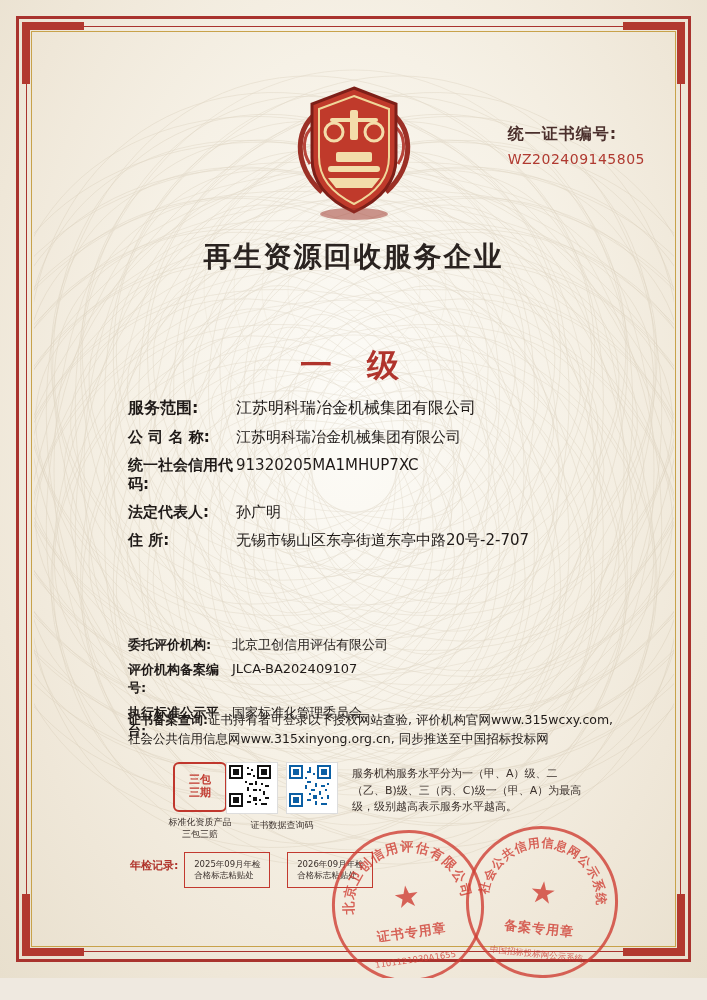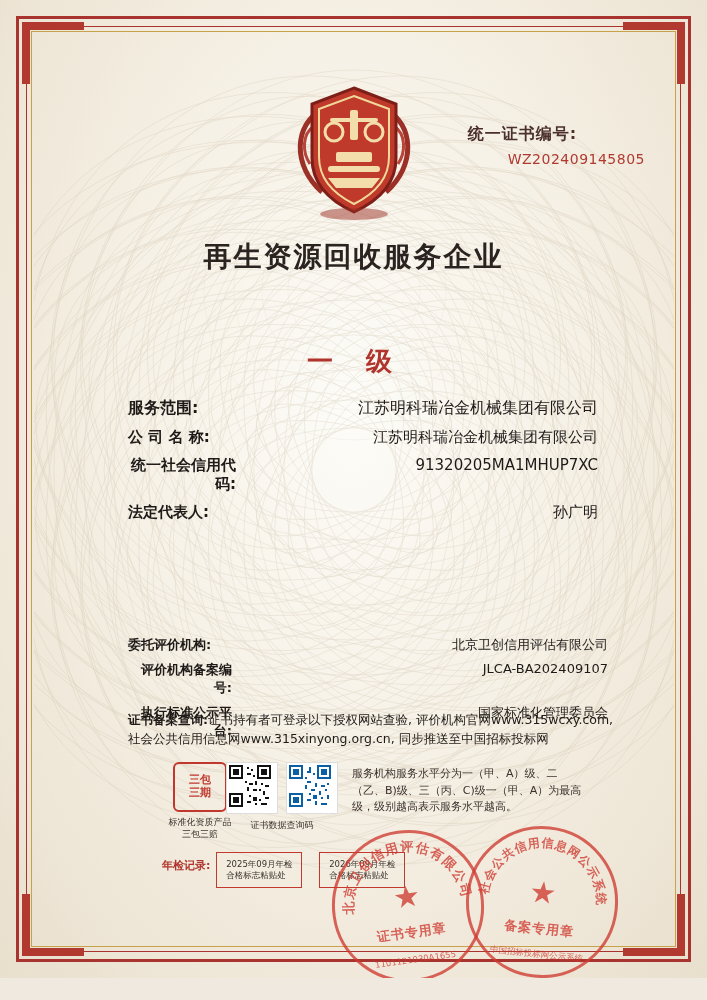--- a/index.html
+++ b/index.html
@@ -55,48 +55,48 @@
     width:140px;height:150px;
   }
   .emblem svg{width:100%;height:100%;}
 
   
   .certno{
     position:absolute;right:62px;top:124px;text-align:left;
     color:#a2302b;
   }
   .certno .lbl{font-size:16px;font-weight:bold;letter-spacing:1px;color:#4a2f2c;}
-  .certno .val{font-size:14px;margin-top:6px;color:#b03a31;letter-spacing:.5px;margin-left:40px;}
+  .certno .val{font-size:14px;margin-top:6px;color:#b03a31;letter-spacing:.5px;}
 
   
   .t1{
     position:absolute;left:0;right:0;top:238px;text-align:center;
     font-size:28px;font-weight:bold;color:#2a2320;letter-spacing:2px;
   }
   .t2{
     position:absolute;left:0;right:0;top:282px;text-align:center;
     font-size:40px;font-weight:bold;color:#1f1a18;letter-spacing:14px;
     text-indent:14px;
   }
   .t2 .sub{
     font-size:20px;letter-spacing:0;font-weight:bold;color:#2a2320;
     margin-left:-4px;
   }
   .t3{
     position:absolute;left:0;right:8px;top:344px;text-align:center;
-    font-size:26px;font-weight:bold;color:#b0342c;letter-spacing:12px;
+    font-size:32px;font-weight:bold;color:#b0342c;letter-spacing:12px;
     text-indent:12px;
   }
 
   
   .fields{
     position:absolute;left:128px;top:398px;width:470px;
     color:#1f1a18;
   }
-  .row{display:flex;align-items:flex-start;margin-bottom:9px;text-align:right;}
+  .row{display:flex;align-items:flex-start;margin-bottom:9px;}
   .row .k{
     flex:0 0 108px;font-size:15px;font-weight:bold;color:#1f1a18;
     display:flex;justify-content:space-between;
   }
   .row .v{font-size:15px;color:#1f1a18;flex:1;}
   .row.big .k{font-size:16px;}
   .row.big .v{font-size:16px;}
 
   .fields2{
     position:absolute;left:128px;top:544px;width:480px;color:#1f1a18;
@@ -134,21 +134,21 @@
   .qr svg{display:block;}
   .qr-wrap .cap{font-size:9px;color:#3a302c;margin-top:5px;}
 
   .note{
     position:absolute;left:352px;top:766px;width:230px;
     font-size:11px;line-height:1.5;color:#3a302c;
   }
 
   
   .yearrec{position:absolute;left:130px;top:852px;display:flex;align-items:flex-start;}
-  .yearrec .yl{font-size:11px;color:#b0342c;font-weight:bold;margin-right:6px;margin-top:6px;margin-left:32px;}
+  .yearrec .yl{font-size:11px;color:#b0342c;font-weight:bold;margin-right:6px;margin-top:6px;}
   .ybox{
     width:84px;height:34px;border:1px solid #c2392f;margin-right:17px;
     font-size:8.5px;color:#3a302c;line-height:1.35;
     display:flex;flex-direction:column;align-items:center;justify-content:center;
   }
 
   
   .stamp{
     position:absolute;width:146px;height:146px;border-radius:50%;
     border:3px solid #cf3b31;color:#cf3b31;opacity:.78;
@@ -260,20 +260,24 @@
       <div class="k">公 司 名 称:</div>
       <div class="v">江苏明科瑞冶金机械集团有限公司</div>
     </div>
     <div class="row">
       <div class="k">统一社会信用代码:</div>
       <div class="v">91320205MA1MHUP7XC</div>
     </div>
     <div class="row">
       <div class="k">法定代表人:</div>
       <div class="v">孙广明</div>
+    </div>
+    <div class="row">
+      <div class="k">住      所:</div>
+      <div class="v">无锡市锡山区东亭街道东亭中路20号-2-707</div>
     </div>
   </div>
 
 
   <div class="fields3">
     <div class="row">
       <div class="k">委托评价机构:</div>
       <div class="v">北京卫创信用评估有限公司</div>
     </div>
     <div class="row">

